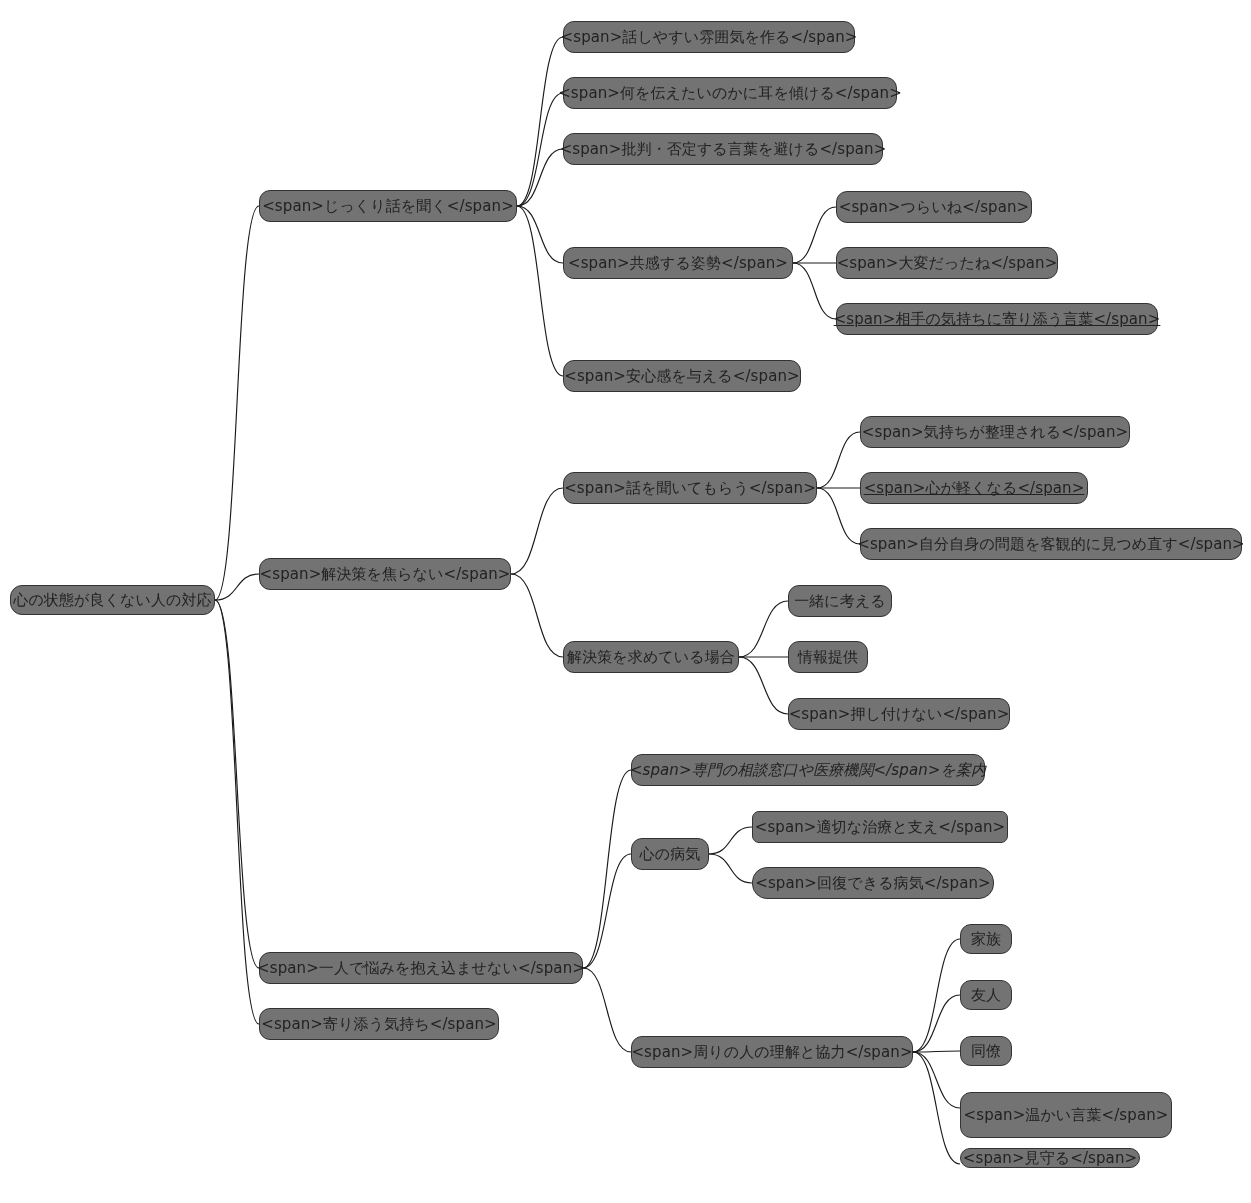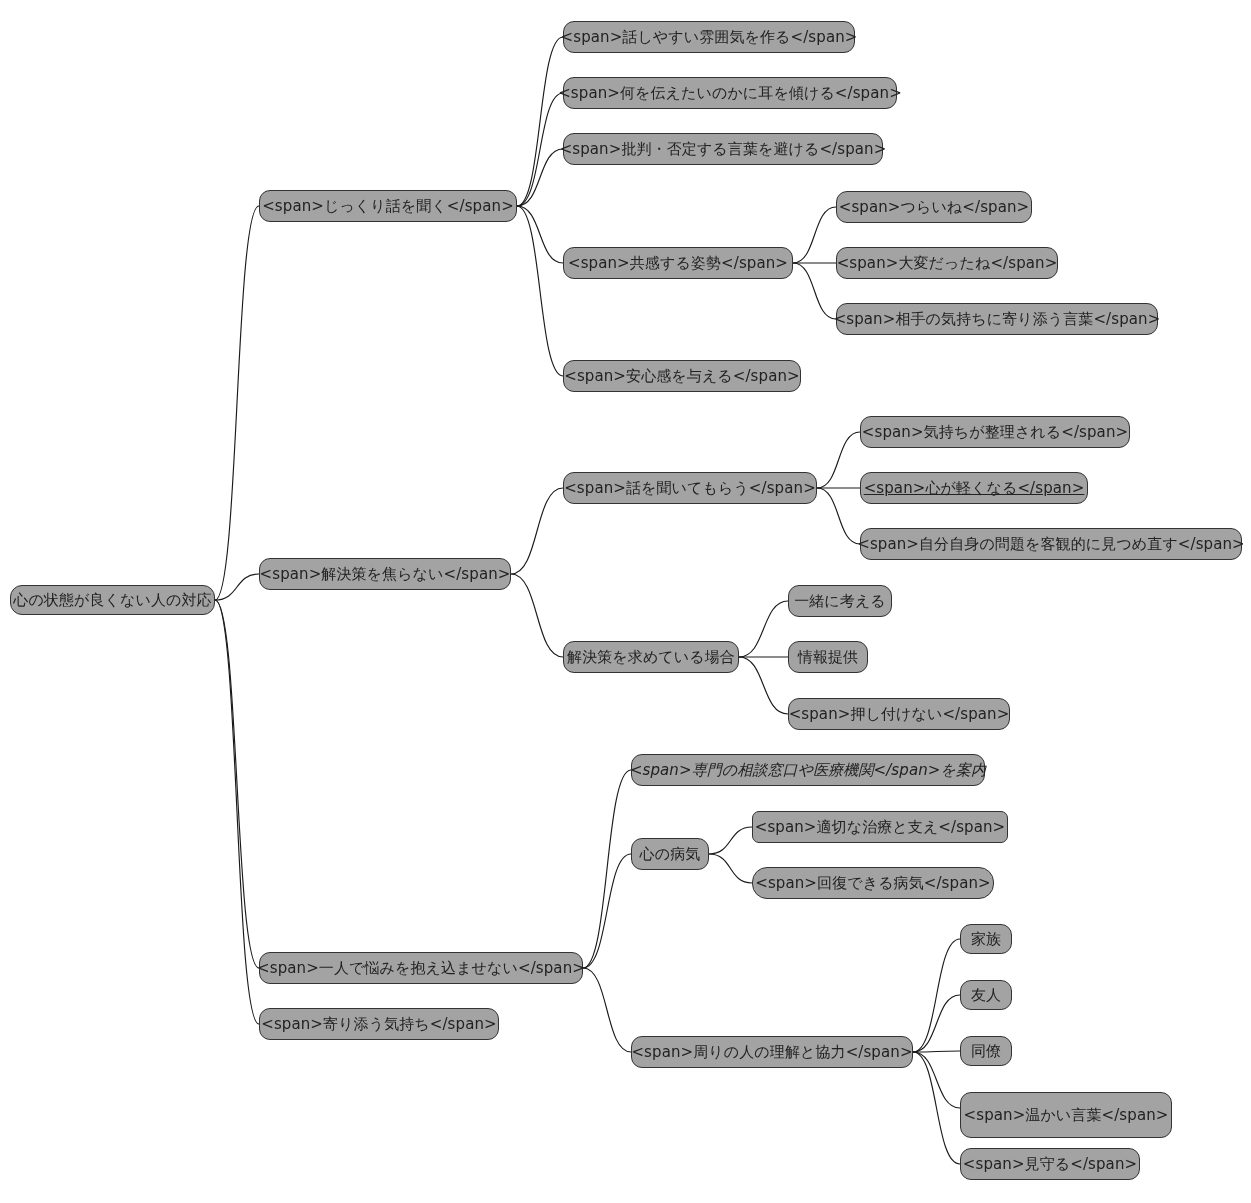--- a/index.html
+++ b/index.html
@@ -28,21 +28,21 @@
     fill: none;
     stroke: #1a1a1a;
     stroke-width: 1.15;
   }
   .node {
     position: absolute;
     box-sizing: border-box;
     display: flex;
     align-items: center;
     justify-content: center;
-    background: #a3a3a3;
+    background: #737373;
     border: 1.3px solid #333333;
     border-radius: 11px;
     color: #222222;
     font-size: 15px;
     line-height: 1;
     white-space: nowrap;
     padding: 0 0;
     letter-spacing: 0.1px;
   }
   .node.root {
@@ -87,37 +87,37 @@
     </svg>
   <div id="node-layer">
       <div class="node root" style="left: 10px; top: 585px; width: 205px; height: 30px; text-align: right;">心の状態が良くない人の対応</div>
       <div class="node" style="left: 259px; top: 190px; width: 258px; height: 32px;">&lt;span&gt;じっくり話を聞く&lt;/span&gt;</div>
       <div class="node" style="left: 563px; top: 21px; width: 292px; height: 32px;">&lt;span&gt;話しやすい雰囲気を作る&lt;/span&gt;</div>
       <div class="node" style="left: 563px; top: 77px; width: 334px; height: 32px;">&lt;span&gt;何を伝えたいのかに耳を傾ける&lt;/span&gt;</div>
       <div class="node" style="left: 563px; top: 133px; width: 320px; height: 32px;">&lt;span&gt;批判・否定する言葉を避ける&lt;/span&gt;</div>
       <div class="node" style="left: 563px; top: 247px; width: 230px; height: 32px;">&lt;span&gt;共感する姿勢&lt;/span&gt;</div>
       <div class="node" style="left: 836px; top: 191px; width: 196px; height: 32px;">&lt;span&gt;つらいね&lt;/span&gt;</div>
       <div class="node" style="left: 836px; top: 247px; width: 222px; height: 32px;">&lt;span&gt;大変だったね&lt;/span&gt;</div>
-      <div class="node" style="left: 836px; top: 303px; width: 322px; height: 32px;">&lt;span&gt;相手の気持ちに寄り添う言葉&lt;/span&gt;</div>
+      <div class="node" style="left: 836px; top: 303px; width: 322px; height: 32px; text-decoration: underline;">&lt;span&gt;相手の気持ちに寄り添う言葉&lt;/span&gt;</div>
       <div class="node" style="left: 563px; top: 360px; width: 238px; height: 32px;">&lt;span&gt;安心感を与える&lt;/span&gt;</div>
       <div class="node" style="left: 259px; top: 558px; width: 252px; height: 32px;">&lt;span&gt;解決策を焦らない&lt;/span&gt;</div>
       <div class="node" style="left: 563px; top: 472px; width: 254px; height: 32px;">&lt;span&gt;話を聞いてもらう&lt;/span&gt;</div>
       <div class="node" style="left: 860px; top: 416px; width: 270px; height: 32px;">&lt;span&gt;気持ちが整理される&lt;/span&gt;</div>
       <div class="node" style="left: 860px; top: 472px; width: 228px; height: 32px; text-decoration: underline;">&lt;span&gt;心が軽くなる&lt;/span&gt;</div>
       <div class="node" style="left: 860px; top: 528px; width: 382px; height: 32px;">&lt;span&gt;自分自身の問題を客観的に見つめ直す&lt;/span&gt;</div>
       <div class="node" style="left: 563px; top: 641px; width: 176px; height: 32px;">解決策を求めている場合</div>
       <div class="node" style="left: 788px; top: 585px; width: 104px; height: 32px;">一緒に考える</div>
       <div class="node" style="left: 788px; top: 641px; width: 80px; height: 32px;">情報提供</div>
       <div class="node" style="left: 788px; top: 698px; width: 222px; height: 32px;">&lt;span&gt;押し付けない&lt;/span&gt;</div>
       <div class="node" style="left: 259px; top: 952px; width: 324px; height: 32px;">&lt;span&gt;一人で悩みを抱え込ませない&lt;/span&gt;</div>
       <div class="node" style="left: 631px; top: 754px; width: 354px; height: 32px; font-style: italic;">&lt;span&gt;専門の相談窓口や医療機関&lt;/span&gt;を案内</div>
       <div class="node" style="left: 631px; top: 838px; width: 78px; height: 32px;">心の病気</div>
       <div class="node" style="left: 752px; top: 811px; width: 256px; height: 32px; border-radius: 7px;">&lt;span&gt;適切な治療と支え&lt;/span&gt;</div>
       <div class="node" style="left: 752px; top: 867px; width: 242px; height: 32px; border-radius: 15px;">&lt;span&gt;回復できる病気&lt;/span&gt;</div>
       <div class="node" style="left: 631px; top: 1036px; width: 282px; height: 32px;">&lt;span&gt;周りの人の理解と協力&lt;/span&gt;</div>
       <div class="node" style="left: 960px; top: 924px; width: 52px; height: 30px;">家族</div>
       <div class="node" style="left: 960px; top: 980px; width: 52px; height: 30px;">友人</div>
       <div class="node" style="left: 960px; top: 1036px; width: 52px; height: 30px;">同僚</div>
       <div class="node" style="left: 960px; top: 1092px; width: 212px; height: 46px; text-align: right;">&lt;span&gt;温かい言葉&lt;/span&gt;</div>
-      <div class="node" style="left: 960px; top: 1148px; width: 180px; height: 32px;">&lt;span&gt;見守る&lt;/span&gt;</div>
+      <div class="node" style="left: 960px; top: 1148px; width: 180px; height: 20px;">&lt;span&gt;見守る&lt;/span&gt;</div>
       <div class="node" style="left: 259px; top: 1008px; width: 240px; height: 32px;">&lt;span&gt;寄り添う気持ち&lt;/span&gt;</div>
     </div>
 </div>
 
 </body></html>

